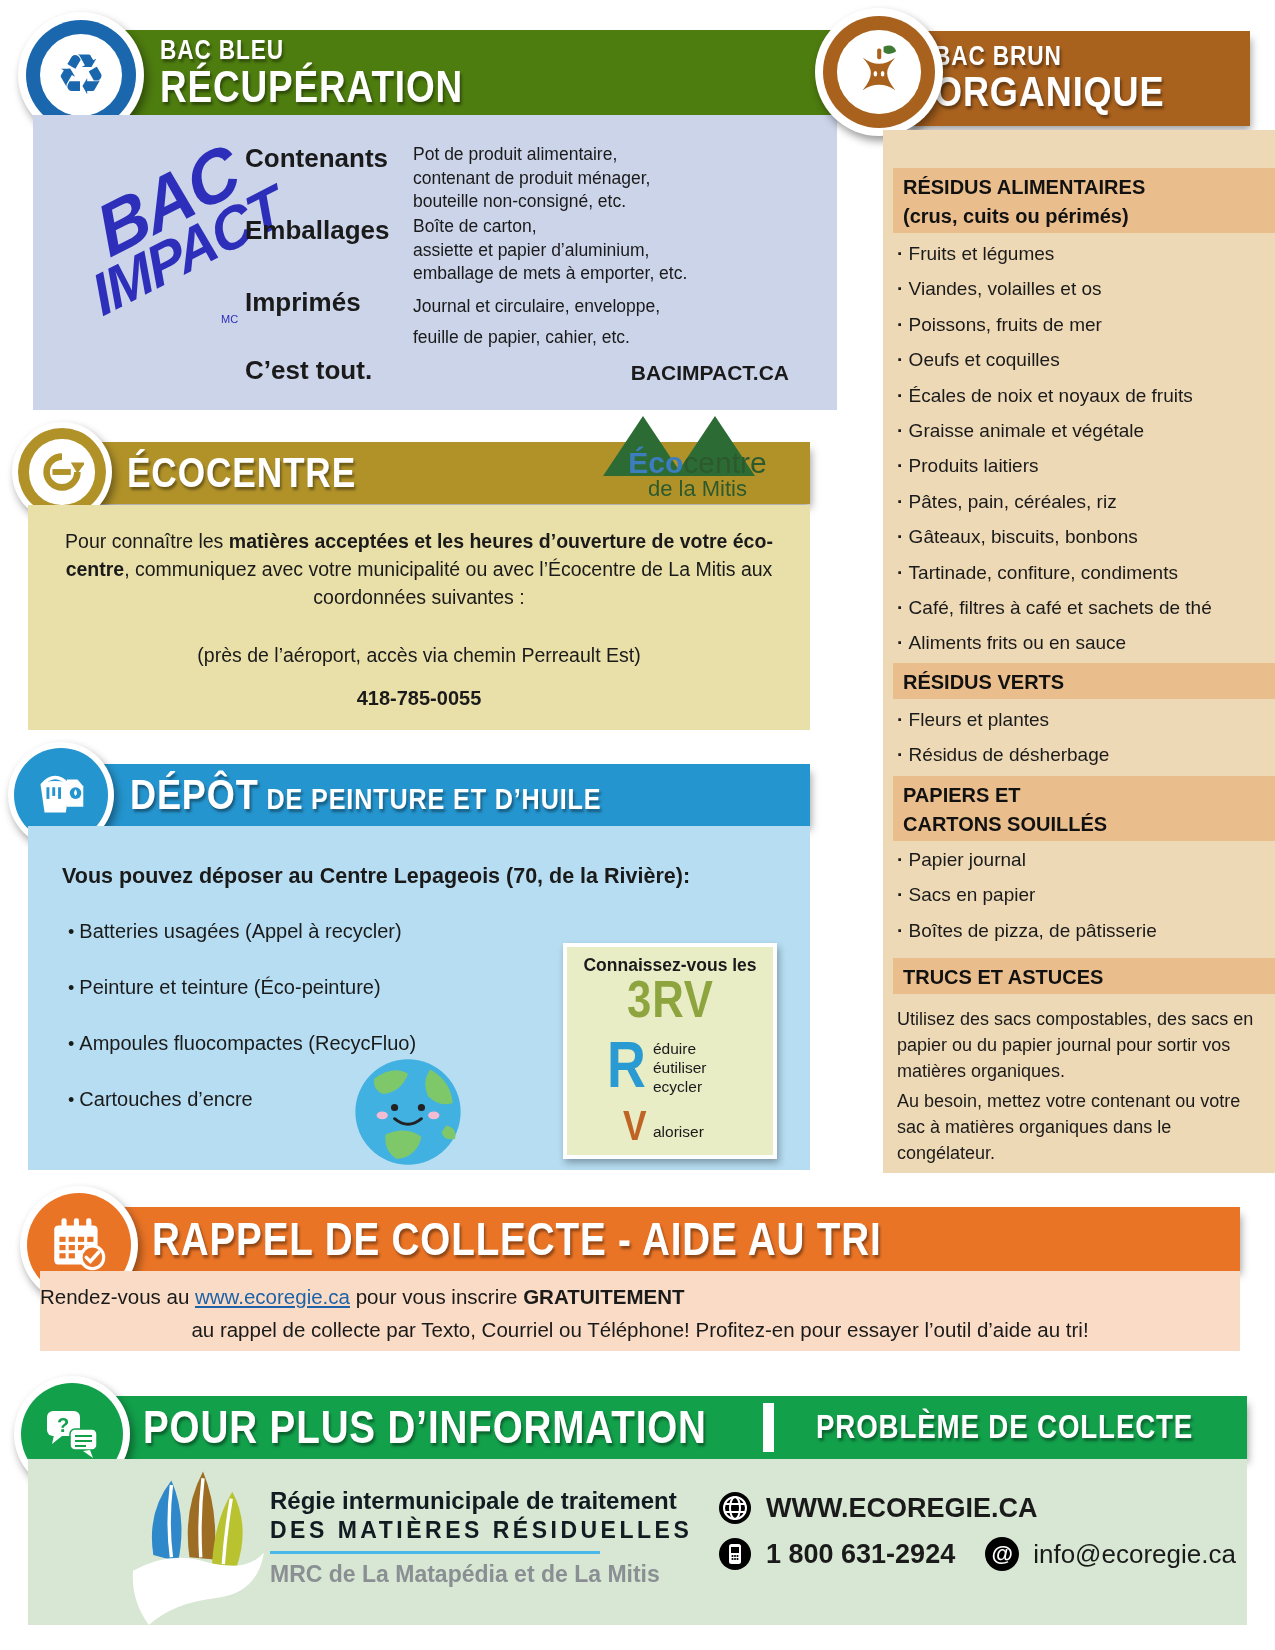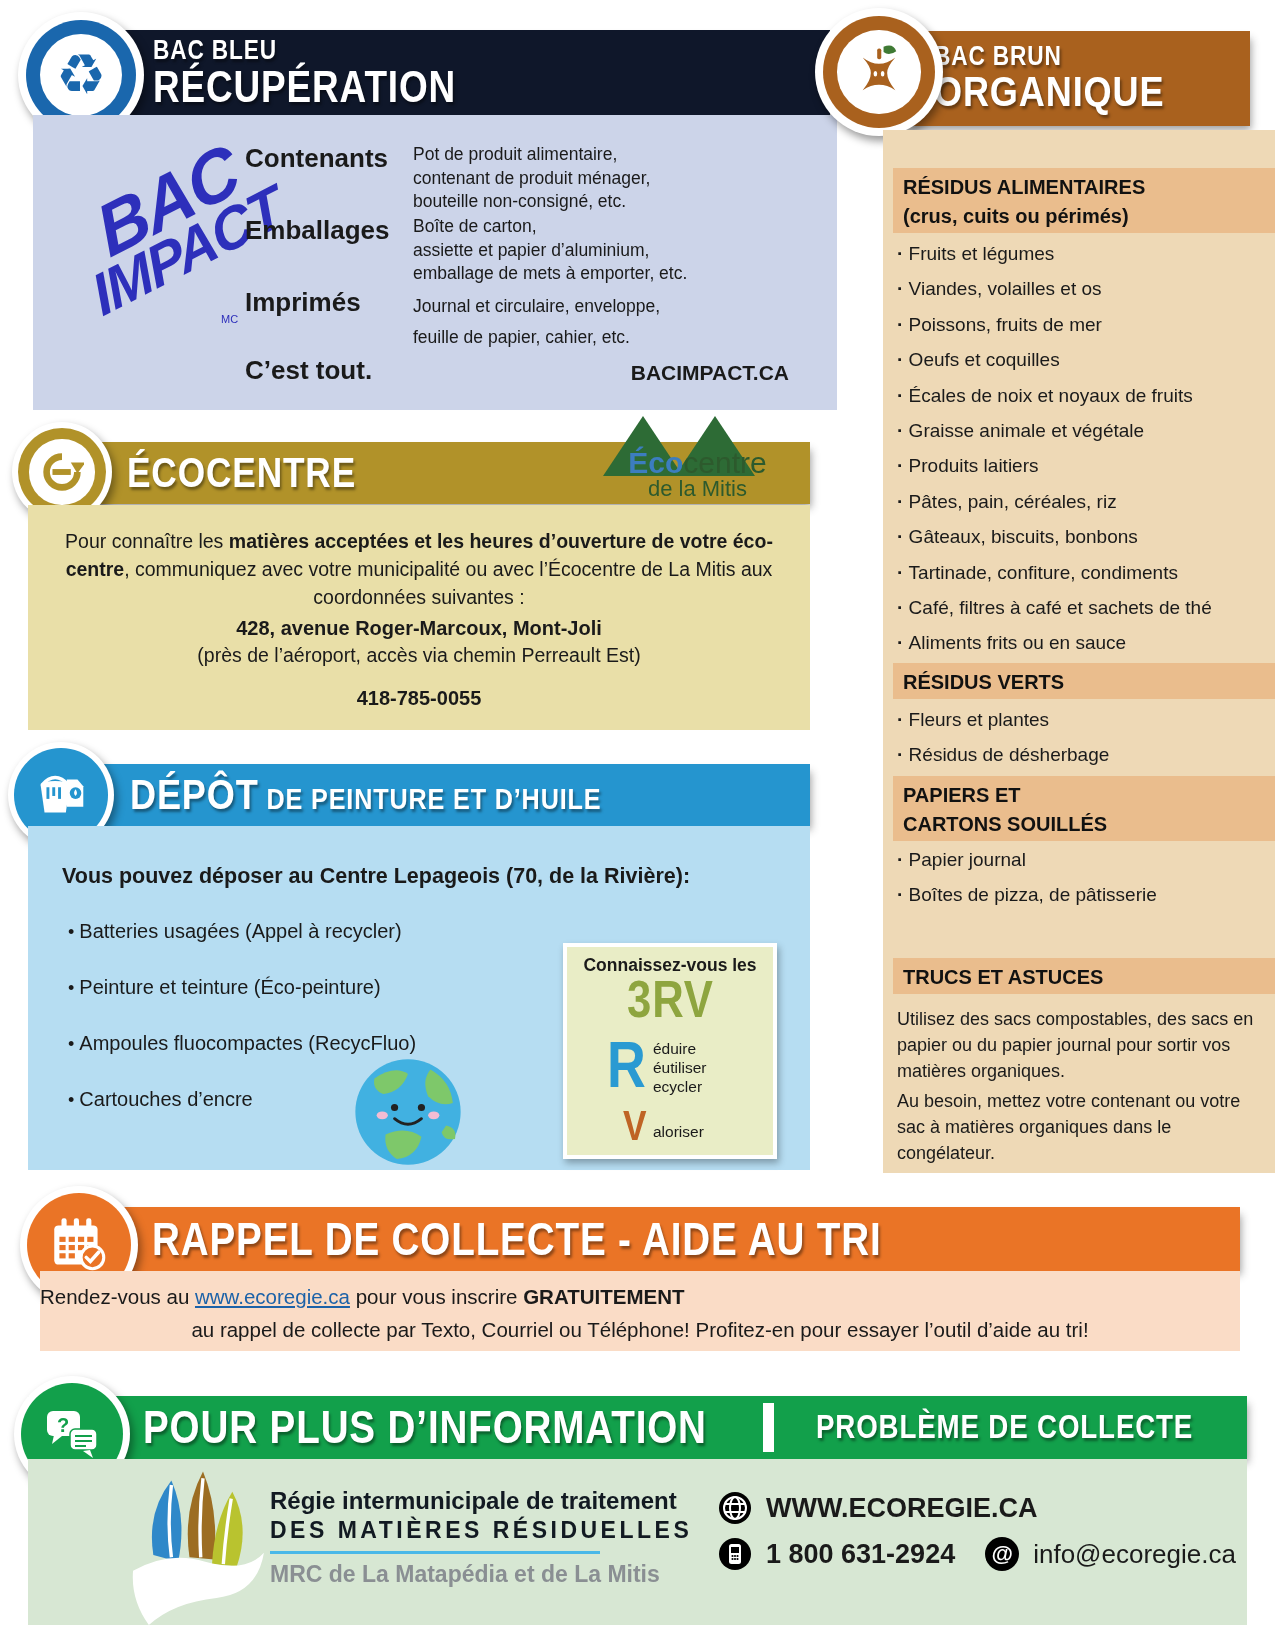--- a/index.html
+++ b/index.html
@@ -30,21 +30,21 @@
   a.link{color:#1c62a8;text-decoration:underline;}
   .b{font-weight:bold;}
   .tri{width:0;height:0;position:absolute;border-left:40px solid transparent;border-right:40px solid transparent;
        border-bottom:60px solid #2d6b35;}
 </style>
 </head>
 <body>
 
 <div id="page">
 
-  <div class="bar" style="left:48px;top:30px;width:782px;height:87px;background:#0f172a;">
+  <div class="bar" style="left:55px;top:30px;width:782px;height:87px;background:#4d7c0f;">
     <div style="margin-left:105px;">
       <div class="ct" style="font-size:27px;">BAC BLEU</div>
       <div class="ct" style="font-size:44px;">RÉCUPÉRATION</div>
     </div>
   </div>
   <div class="badge" style="left:18px;top:12px;width:126px;height:126px;">
     <div class="disc" style="background:#1a67ad;">
       <div class="hole">
           <span style="font-family:'DejaVu Sans',sans-serif;color:#1a67ad;font-size:56px;line-height:1;">♻</span>
         </div>
@@ -104,21 +104,20 @@
     <div class="abs" style="left:0;top:50px;width:225px;text-align:center;font-weight:bold;font-size:30px;line-height:30px;">
       <span style="color:#3c7dbf;">Éco</span><span style="color:#2d5a2d;font-weight:normal;">centre</span>
     </div>
     <div class="abs" style="left:0;top:78px;width:225px;text-align:center;color:#2d5a2d;font-size:22px;">de la Mitis</div>
   </div>
 
   <div class="box" style="left:28px;top:505px;width:782px;height:225px;background:#e9dfa8;">
     <div class="abs" style="left:35px;top:22px;width:712px;text-align:center;font-size:19.5px;line-height:28px;">
       <span>Pour connaître les </span><span class="b">matières acceptées et les heures d’ouverture de votre éco-centre</span><span>, communiquez avec votre municipalité ou avec l’Écocentre de La Mitis aux coordonnées suivantes :</span>
     </div>
-    <div class="abs b" style="left:0;top:112px;width:782px;text-align:center;font-size:20px;">428, avenue Roger-Marcoux, Mont-Joli</div>
     <div class="abs" style="left:0;top:139px;width:782px;text-align:center;font-size:19.5px;">(près de l’aéroport, accès via chemin Perreault Est)</div>
     <div class="abs b" style="left:0;top:182px;width:782px;text-align:center;font-size:20px;">418-785-0055</div>
   </div>
 
   <div class="bar" style="left:55px;top:764px;width:755px;height:62px;background:#2595cf;">
     <div class="ct" style="margin-left:75px;font-size:30px;">
       <span style="font-size:43px;">DÉPÔT</span><span> DE PEINTURE ET D’HUILE</span>
     </div>
   </div>
   <div class="badge" style="left:8px;top:742px;width:106px;height:106px;">
@@ -219,20 +218,21 @@
       <li class="dotli">Fleurs et plantes</li>
       <li class="dotli">Résidus de désherbage</li>
     </ul>
 
     <div class="band" style="left:10px;top:646px;width:377px;">
       <div>PAPIERS ET</div>
       <div>CARTONS SOUILLÉS</div>
     </div>
     <ul class="abs" style="left:14px;top:712px;">
       <li class="dotli">Papier journal</li>
+      <li class="dotli">Sacs en papier</li>
       <li class="dotli">Boîtes de pizza, de pâtisserie</li>
     </ul>
 
     <div class="band" style="left:10px;top:828px;width:377px;">TRUCS ET ASTUCES</div>
     <div class="abs" style="left:14px;top:876px;width:368px;font-size:18px;line-height:26px;">Utilisez des sacs compostables, des sacs en papier ou du papier journal pour sortir vos matières organiques.</div>
     <div class="abs" style="left:14px;top:958px;width:368px;font-size:18px;line-height:26px;">Au besoin, mettez votre contenant ou votre sac à matières organiques dans le congélateur.</div>
   </div>
 
   <div class="bar" style="left:40px;top:1207px;width:1200px;height:64px;background:#ea7426;">
     <div class="ct" style="margin-left:112px;font-size:46px;">RAPPEL DE COLLECTE - AIDE AU TRI</div>

